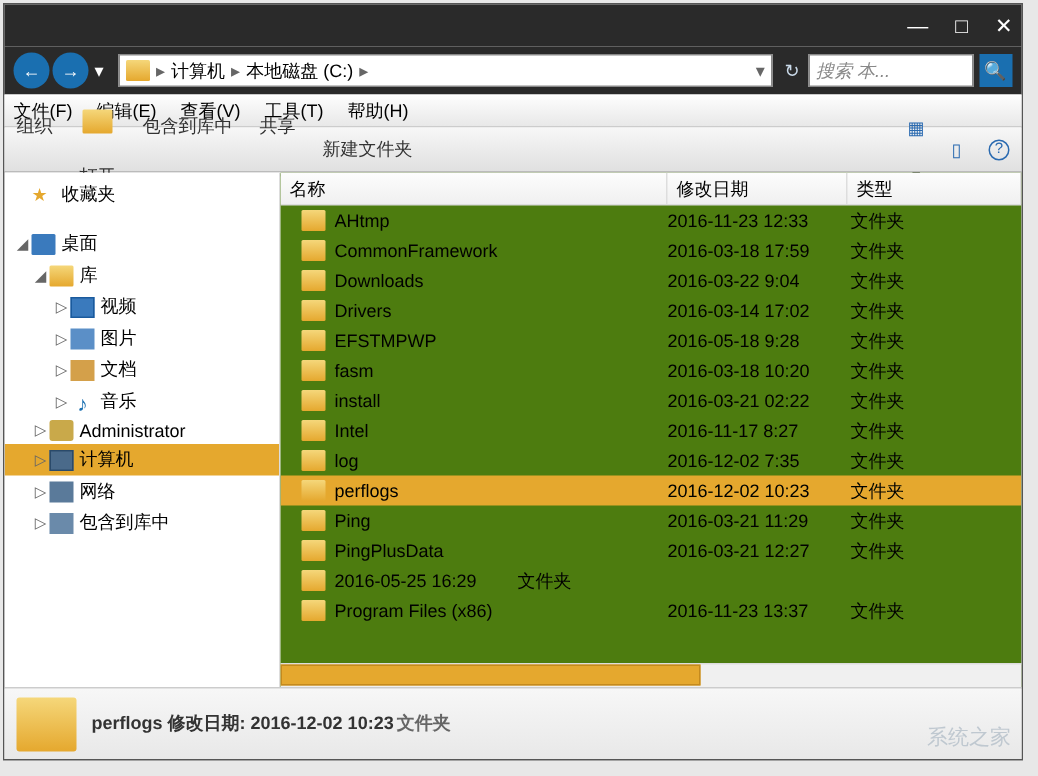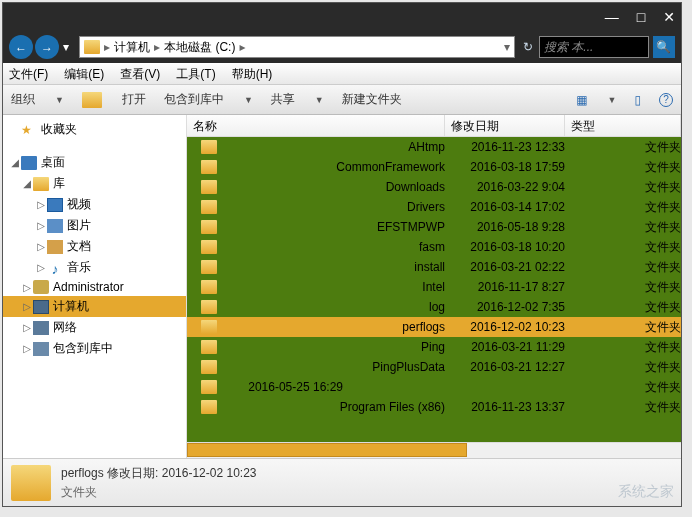--- a/index.html
+++ b/index.html
@@ -8,26 +8,26 @@
 .titlebar { height: 28px; background: #2a2a2a; display: flex; align-items: center; justify-content: flex-end; padding: 0 6px; gap: 18px; }
 .titlebar-btn { color: #fff; cursor: pointer; font-size: 14px; }
 .navbar { height: 32px; background: #2a2a2a; display: flex; align-items: center; padding: 0 6px; gap: 2px; }
 .nav-arrow { width: 24px; height: 24px; background: #1a6fb0; border-radius: 50%; display: flex; align-items: center; justify-content: center; color: #fff; font-size: 12px; cursor: pointer; }
 .nav-dropdown { color: #fff; margin: 0 2px; }
 .breadcrumb { flex: 1; background: #fff; height: 22px; margin: 0 6px; display: flex; align-items: center; padding: 0 4px; gap: 4px; border: 1px solid #888; }
 .breadcrumb-icon { width: 16px; height: 14px; background: linear-gradient(#f5d77a,#e5a82e); border-radius: 1px; }
 .breadcrumb span { color: #000; }
 .breadcrumb .sep { color: #666; }
 .refresh-icon { color: #c9d9e8; margin-right: 4px; }
-.searchbox { width: 110px; height: 22px; background: #000000; border: 1px solid #888; display: flex; align-items: center; padding: 0 4px; font-style: italic; color: #888; }
+.searchbox { width: 110px; height: 22px; background: #ffffff; border: 1px solid #888; display: flex; align-items: center; padding: 0 4px; font-style: italic; color: #888; }
 .search-btn { width: 22px; height: 22px; background: #1a6fb0; display: flex; align-items: center; justify-content: center; color: #fff; margin-left: 2px; }
 .menubar { height: 22px; background: linear-gradient(#fdfdfd,#e8e8e8); border-bottom: 1px solid #ccc; display: flex; align-items: center; padding: 0 6px; gap: 16px; border-top:1px solid #fff;}
 .menubar span { color: #000; cursor: pointer; }
 .toolbar { height: 30px; background: linear-gradient(#f7f7f7,#e0e0e0); border-bottom: 1px solid #bbb; display: flex; align-items: center; padding: 0 8px; gap: 18px; }
-.toolbar-item { display: flex; align-items: center; gap: 20px; cursor: pointer; color: #333;}
+.toolbar-item { display: flex; align-items: center; gap: 20px; cursor: pointer; color: #333; flex-direction: column;}
 .toolbar-item .drop { font-size: 9px; color: #555; }
 .toolbar-spacer { flex: 1; }
 .toolbar-icon { width: 20px; height: 16px; display:flex; align-items:center; justify-content:center; }
 .open-icon { background: linear-gradient(#f5d77a,#e5a82e); border-radius:1px; }
 .content { flex: 1; display: flex; overflow: hidden; }
 .sidebar { width: 184px; background: #fff; border-right: 1px solid #ddd; overflow-y: auto; padding-top: 4px; }
 .tree-item { display: flex; align-items: center; padding: 2px 0 2px 6px; cursor: pointer; white-space: nowrap; }
 .tree-item.selected { background: #e5a82e; }
 .tree-expand { width: 12px; text-align: center; color: #666; font-size: 10px; }
 .tree-icon { width: 16px; height: 14px; margin-right: 4px; flex-shrink: 0; }
@@ -43,31 +43,31 @@
 .computer-icon { background: #4a6a8a; border:1px solid #2a4a6a; }
 .network-icon { background: #5a7a9a; }
 .cpanel-icon { background: #6a8aaa; }
 .main { flex: 1; display: flex; flex-direction: column; overflow: hidden; background:#4d7c0f;}
 .headers { height: 22px; display: flex; border-bottom: 1px solid #ddd; background: linear-gradient(#fdfdfd,#f0f0f0); }
 .headers div { padding: 3px 6px; border-right: 1px solid #ddd; }
 .col-name { width: 258px; }
 .col-date { width: 120px; }
 .col-type { flex: 1; }
 .filelist { flex: 1; overflow-y: auto; overflow-x: auto; font-family: "Courier New", monospace; }
-.file-row { display: flex; align-items: center; height: 20px; cursor: pointer; text-align: right; }
+.file-row { display: flex; align-items: center; height: 20px; cursor: pointer; }
 .file-row.selected { background: #e5a82e; }
 .file-row .folder-icon { width: 16px; height: 14px; background: linear-gradient(#f5d77a,#e5a82e); border-radius: 1px; margin: 0 6px 0 14px; flex-shrink: 0; }
 .file-row .fname { width: 222px; overflow: hidden; white-space: nowrap; }
 .file-row .fdate { width: 120px; white-space: nowrap; }
 .file-row .ftype { flex: 1; padding-left: 2px; }
 .hscroll { height: 16px; background: #f0f0f0; border-top: 1px solid #ddd; position: relative; }
 .hscroll-thumb { position: absolute; left: 0; top: 0; height: 14px; width: 280px; background: #e5a82e; border:1px solid #c48a1e; }
 .detailpane { height: 48px; background: linear-gradient(#f7f7f7,#e8e8e8); border-top: 1px solid #ccc; display: flex; align-items: center; padding: 4px 8px; gap: 10px; }
 .detail-icon { width: 40px; height: 36px; background: linear-gradient(#f5d77a,#e5a82e); border-radius: 2px; }
-.detail-text { display: flex; flex-direction: column; gap: 2px; }
+.detail-text { display: flex; flex-direction: row; gap: 2px; font-weight: bold; }
 .detail-line1 { color: #333; }
 .detail-line2 { color: #666; }
 .watermark { position: absolute; right: 18px; bottom: 16px; color: #bfc8d0; font-size: 14px; font-family: sans-serif; pointer-events:none; }
 .indent-1 { padding-left: 18px; }
 .indent-2 { padding-left: 32px; }
 .indent-3 { padding-left: 46px; }
 </style>
 </head>
 <body>
 

